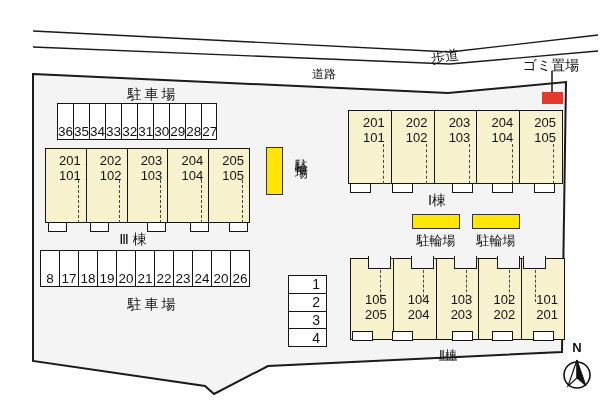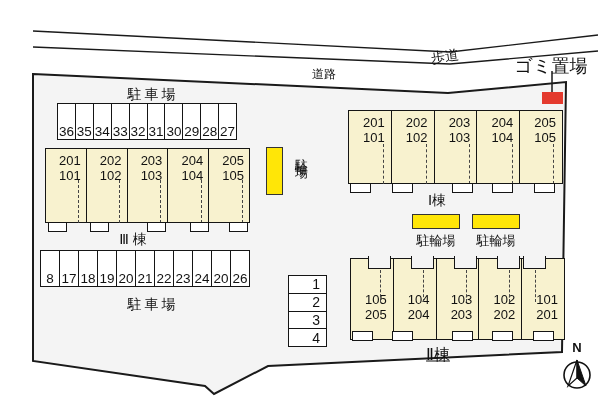--- a/index.html
+++ b/index.html
@@ -38,25 +38,25 @@
     <line x1="552" y1="71" x2="552" y2="93" stroke="#1a1a1a" stroke-width="1.5"></line>
     <g>
       <circle cx="577" cy="375" r="13" fill="#ffffff" stroke="#111" stroke-width="1.6"></circle>
       <polygon points="577,360 568,386 577,378" fill="#ffffff" stroke="#111" stroke-width="1.2"></polygon>
       <polygon points="577,360 586,386 577,378" fill="#111" stroke="#111" stroke-width="1"></polygon>
     </g>
   </svg>
 
   <div class="lbl" style="left:324px;top:74px;font-size:12px;">道路</div>
   <div class="lbl" style="left:445px;top:57px;font-size:14px;transform:translate(-50%,-50%) rotate(-8deg);">歩道</div>
-  <div class="lbl" style="left:551px;top:66px;font-size:18px;">ゴミ置場</div>
+  <div class="lbl" style="left:551px;top:66px;font-size:14px;">ゴミ置場</div>
   <div class="rrect" style="left:542px;top:92px;width:21px;height:12px;"></div>
 
   <div class="lbl" style="left:153px;top:95px;font-size:14px;letter-spacing:3px;">駐車場</div>
-  <div class="row" style="left:57px;top:103px;width:180px;height:37px;">
+  <div class="row" style="left:57px;top:103px;width:160px;height:37px;">
     <div class="stall">36</div>
     <div class="stall">35</div>
     <div class="stall">34</div>
     <div class="stall">33</div>
     <div class="stall">32</div>
     <div class="stall">31</div>
     <div class="stall">30</div>
     <div class="stall">29</div>
     <div class="stall">28</div>
     <div class="stall">27</div>
@@ -146,17 +146,17 @@
   <div class="dash" style="left:380px;top:270px;height:32px;"></div>
   <div class="dash" style="left:423px;top:270px;height:32px;"></div>
   <div class="dash" style="left:466px;top:270px;height:32px;"></div>
   <div class="dash" style="left:509px;top:270px;height:32px;"></div>
   <div class="dash" style="left:535px;top:270px;height:32px;"></div>
   <div class="porch" style="left:352px;top:331px;width:21px;height:10px;"></div>
   <div class="porch" style="left:392px;top:331px;width:21px;height:10px;"></div>
   <div class="porch" style="left:452px;top:331px;width:21px;height:10px;"></div>
   <div class="porch" style="left:492px;top:331px;width:21px;height:10px;"></div>
   <div class="porch" style="left:533px;top:331px;width:21px;height:10px;"></div>
-  <div class="lbl" style="left:438px;top:355px;font-size:16px;text-decoration:underline;">Ⅱ棟</div>
+  <div class="lbl" style="left:448px;top:355px;font-size:12px;text-decoration:underline;">Ⅱ棟</div>
 
   <div class="lbl" style="left:577px;top:347px;font-size:13px;font-weight:bold;">N</div>
 
 </div>
 
 </body></html>

